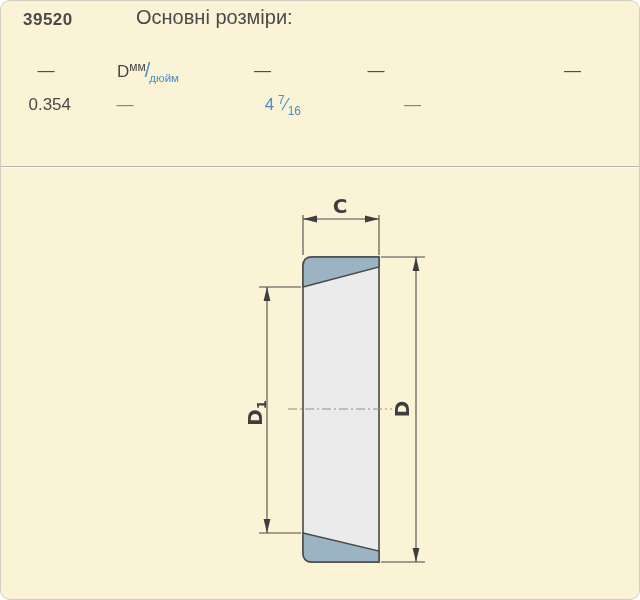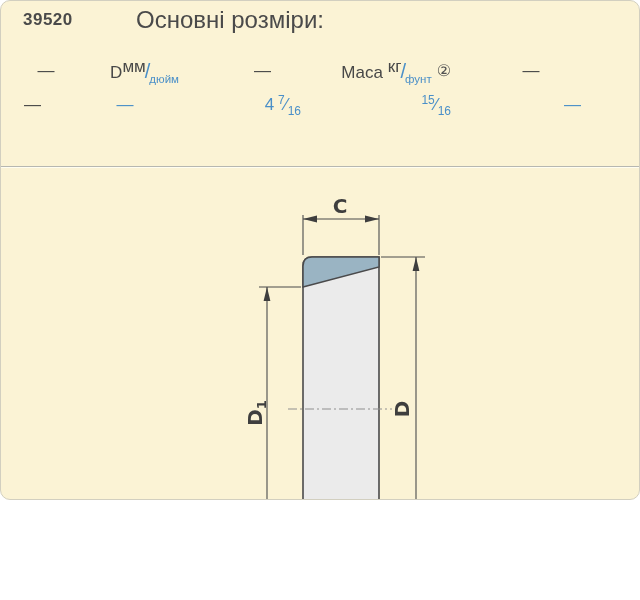--- a/index.html
+++ b/index.html
@@ -1,35 +1,35 @@
 <!DOCTYPE html>
 <html><head>
 <meta charset="utf-8">
 <style>
   html,body{margin:0;padding:0;background:#ffffff;}
   .page{
-    position:relative;width:640px;height:500px;box-sizing:border-box;
+    position:relative;width:640px;height:600px;box-sizing:border-box;
     background:#fbf3d5;border:1px solid #d2cfc0;border-radius:10px;overflow:hidden;
     font-family:"Liberation Sans",sans-serif;color:#444;
   }
   .part-number{position:absolute;left:22px;top:9px;font-size:17px;font-weight:bold;color:#4a4a4a;letter-spacing:.5px;}
-  .page-title{position:absolute;left:135px;top:5px;font-size:24px;color:#4a4a4a;}
+  .page-title{position:absolute;left:135px;top:5px;font-size:20px;color:#4a4a4a;}
   .dim-table{
     position:absolute;left:20px;top:52px;right:28px;
     display:grid;grid-template-columns:50px 108px 122px 150px 1fr;
     grid-template-rows:36px 32px 34px;align-items:center;
     font-size:17px;color:#484848;
   }
   .cell{white-space:nowrap;}
   .c-center{text-align:center;}
   .c-right{text-align:right;}
   .c-dashpad{text-align:right;padding-right:30px;}
   .blue{color:#4a8fc8;}
   .row-inch{color:#4a8fc8;}
-  sup.u{font-size:17px;vertical-align:6px;letter-spacing:0;}
+  sup.u{font-size:12px;vertical-align:6px;letter-spacing:0;}
   sub.u{font-size:11.5px;vertical-align:-5px;}
   .hslash{font-size:20px;color:#4a8fc8;margin:0 -1px;}
   sup.fr{font-size:12px;vertical-align:6px;margin-left:4px;}
   sub.fr{font-size:12px;vertical-align:-5px;}
   .fslash{font-size:17px;}
   .note{font-size:16px;color:#525252;vertical-align:2px;margin-left:5px;}
   .separator{position:absolute;left:0;right:0;top:165px;height:1px;background:#b6b7b1;border-bottom:1px solid #fffdf0;}
   .drawing-svg{position:absolute;left:0;top:0;}
   .draw-label{font-family:"DejaVu Sans",sans-serif;font-weight:bold;font-size:20px;fill:#3e3e3e;}
 </style>
@@ -39,28 +39,27 @@
 <div class="page">
 
   <div class="part-number">39520</div>
   <div class="page-title">Основні розміри:</div>
 
   <div class="dim-table">
 
     <div class="cell c-center">—</div>
     <div class="cell c-right"><span>D</span><sup class="u">мм</sup><span class="hslash">/</span><sub class="u blue">дюйм</sub></div>
     <div class="cell c-dashpad">—</div>
-    <div class="cell c-right"><span>Маса</span>&nbsp;<sup class="u">кг</sup><span class="hslash">/</span><sub class="u blue">фунт</sub><span class="note">②</span></div>
 
     <div class="cell c-center">—</div>
     <div class="cell c-dashpad">—</div>
+    <div class="cell c-right">0.354</div>
 
     <div class="cell c-center row-inch">—</div>
     <div class="cell c-right row-inch"><span>4</span><sup class="fr">7</sup><span class="fslash">⁄</span><sub class="fr">16</sub></div>
-    <div class="cell c-right row-inch"><sup class="fr">15</sup><span class="fslash">⁄</span><sub class="fr">16</sub></div>
     <div class="cell c-dashpad row-inch">—</div>
   </div>
 
   <div class="separator"></div>
 
   <svg class="drawing-svg" width="640" height="600" viewBox="0 0 640 600">
 
     <path d="M 311,256 L 378,256 L 378,561 L 311,561 Q 302,561 302,552 L 302,265 Q 302,256 311,256 Z" fill="#ebebeb" stroke="#4a4a4b" stroke-width="1.6"></path>
 
     <path d="M 311,256 L 378,256 L 378,266 L 302,286 L 302,265 Q 302,256 311,256 Z" fill="#9ab4c3" stroke="#4a4a4b" stroke-width="1.5"></path>

